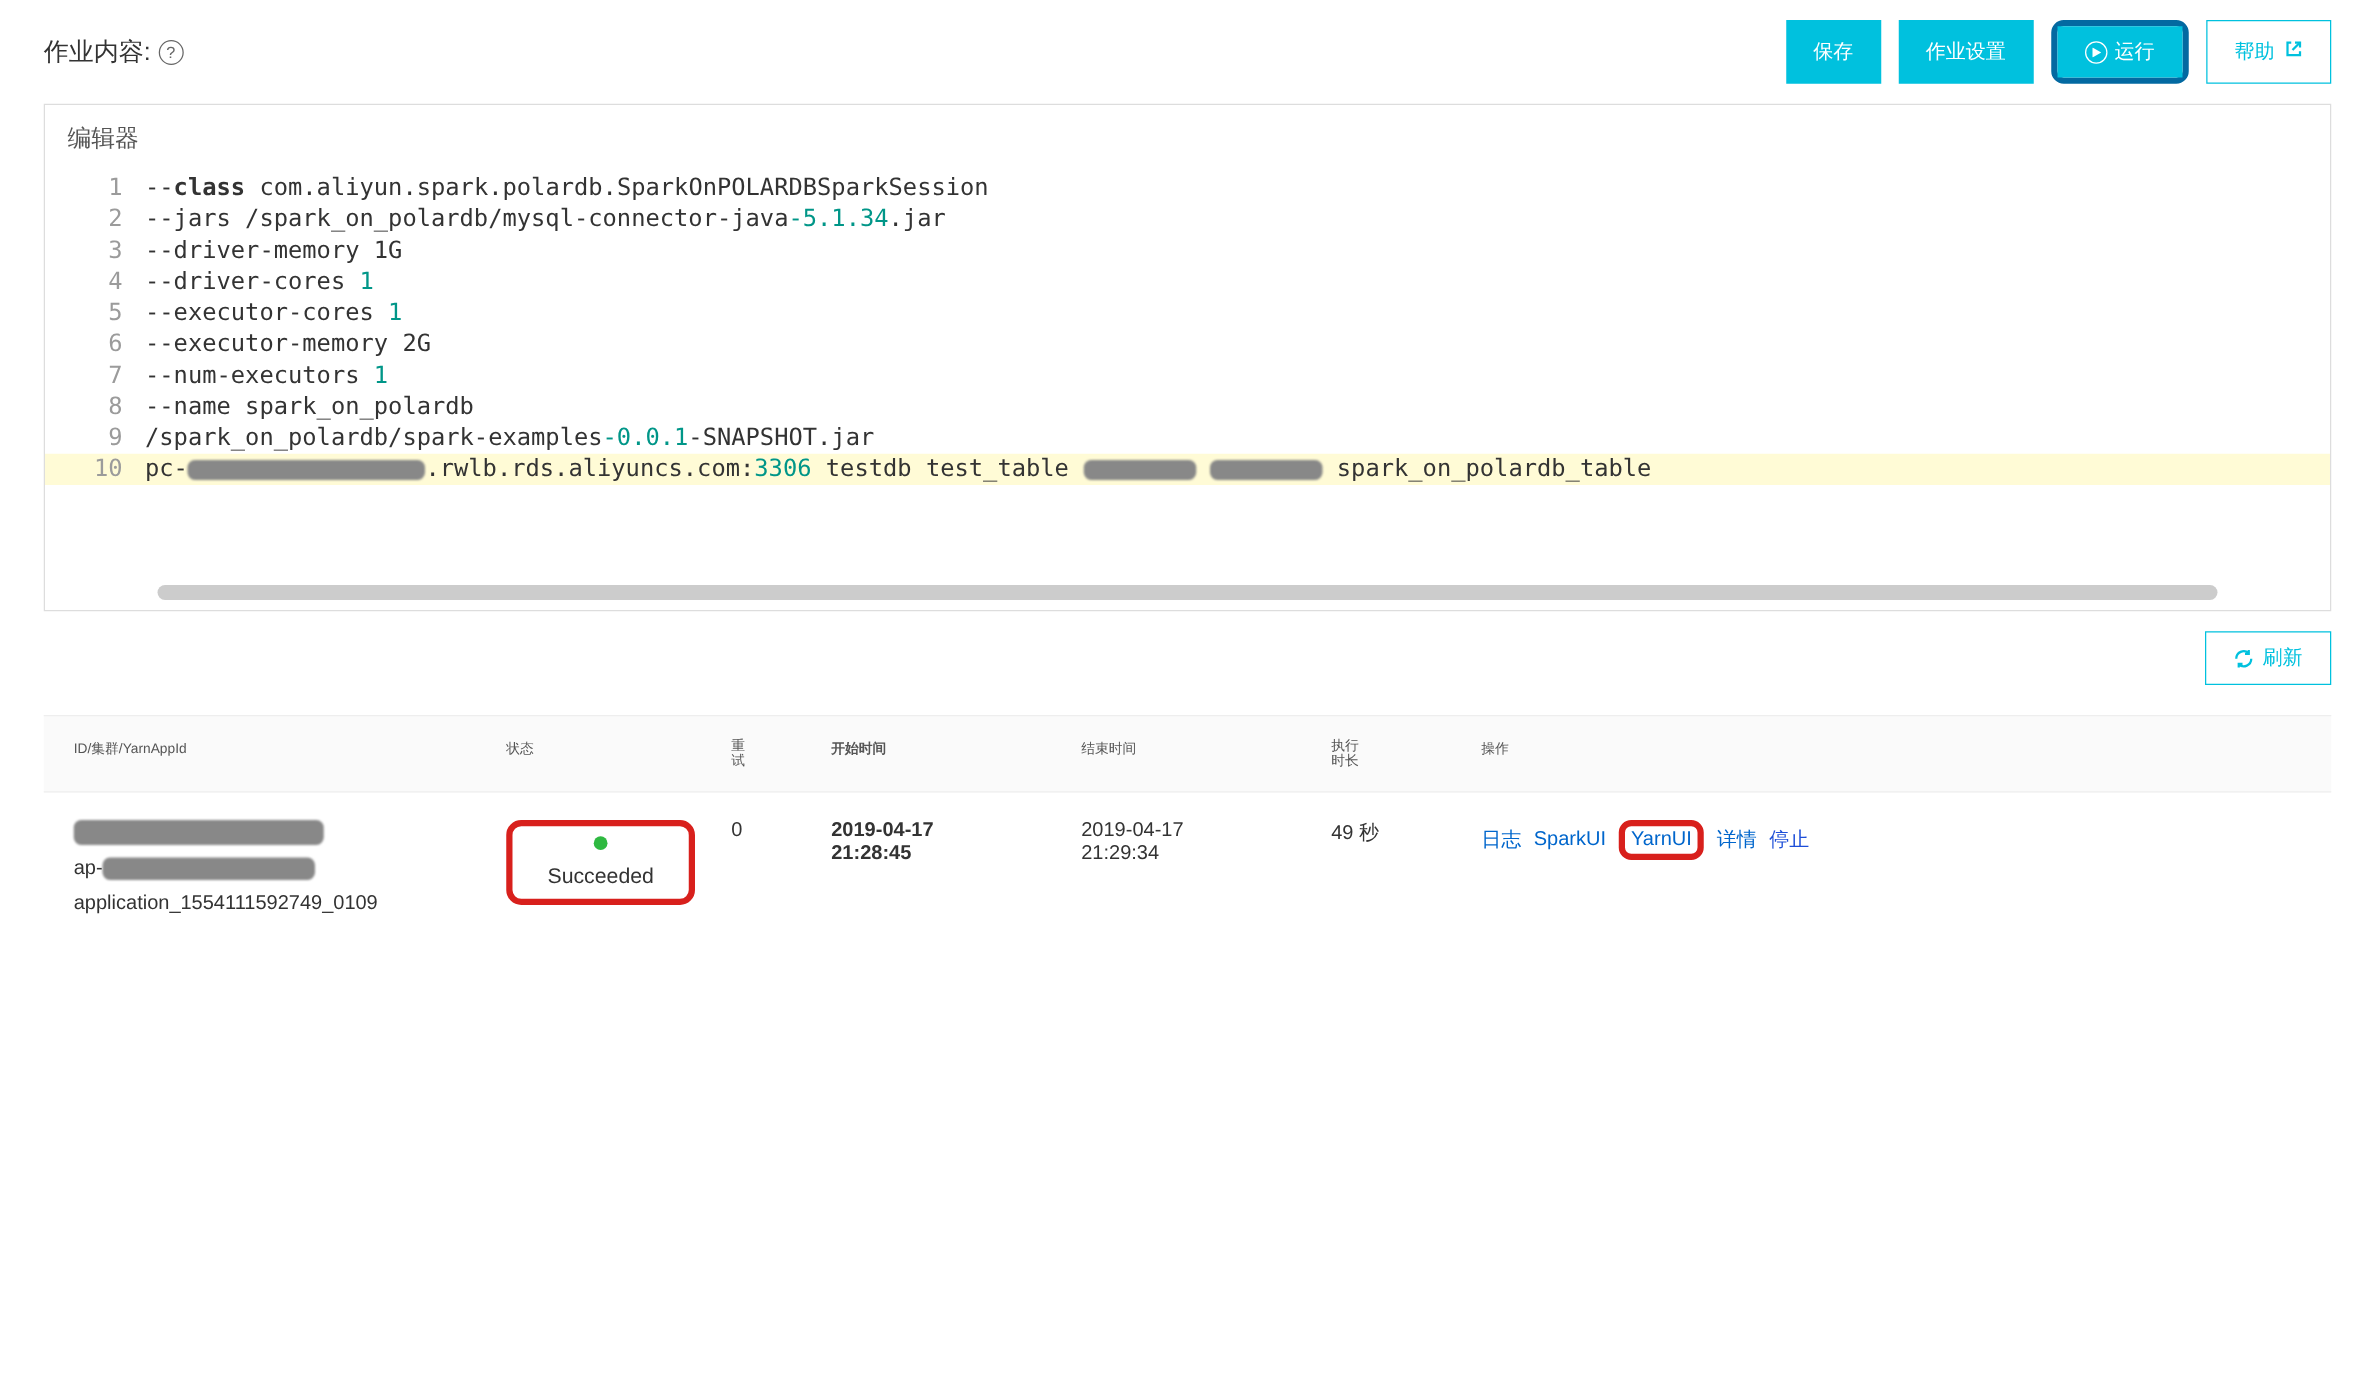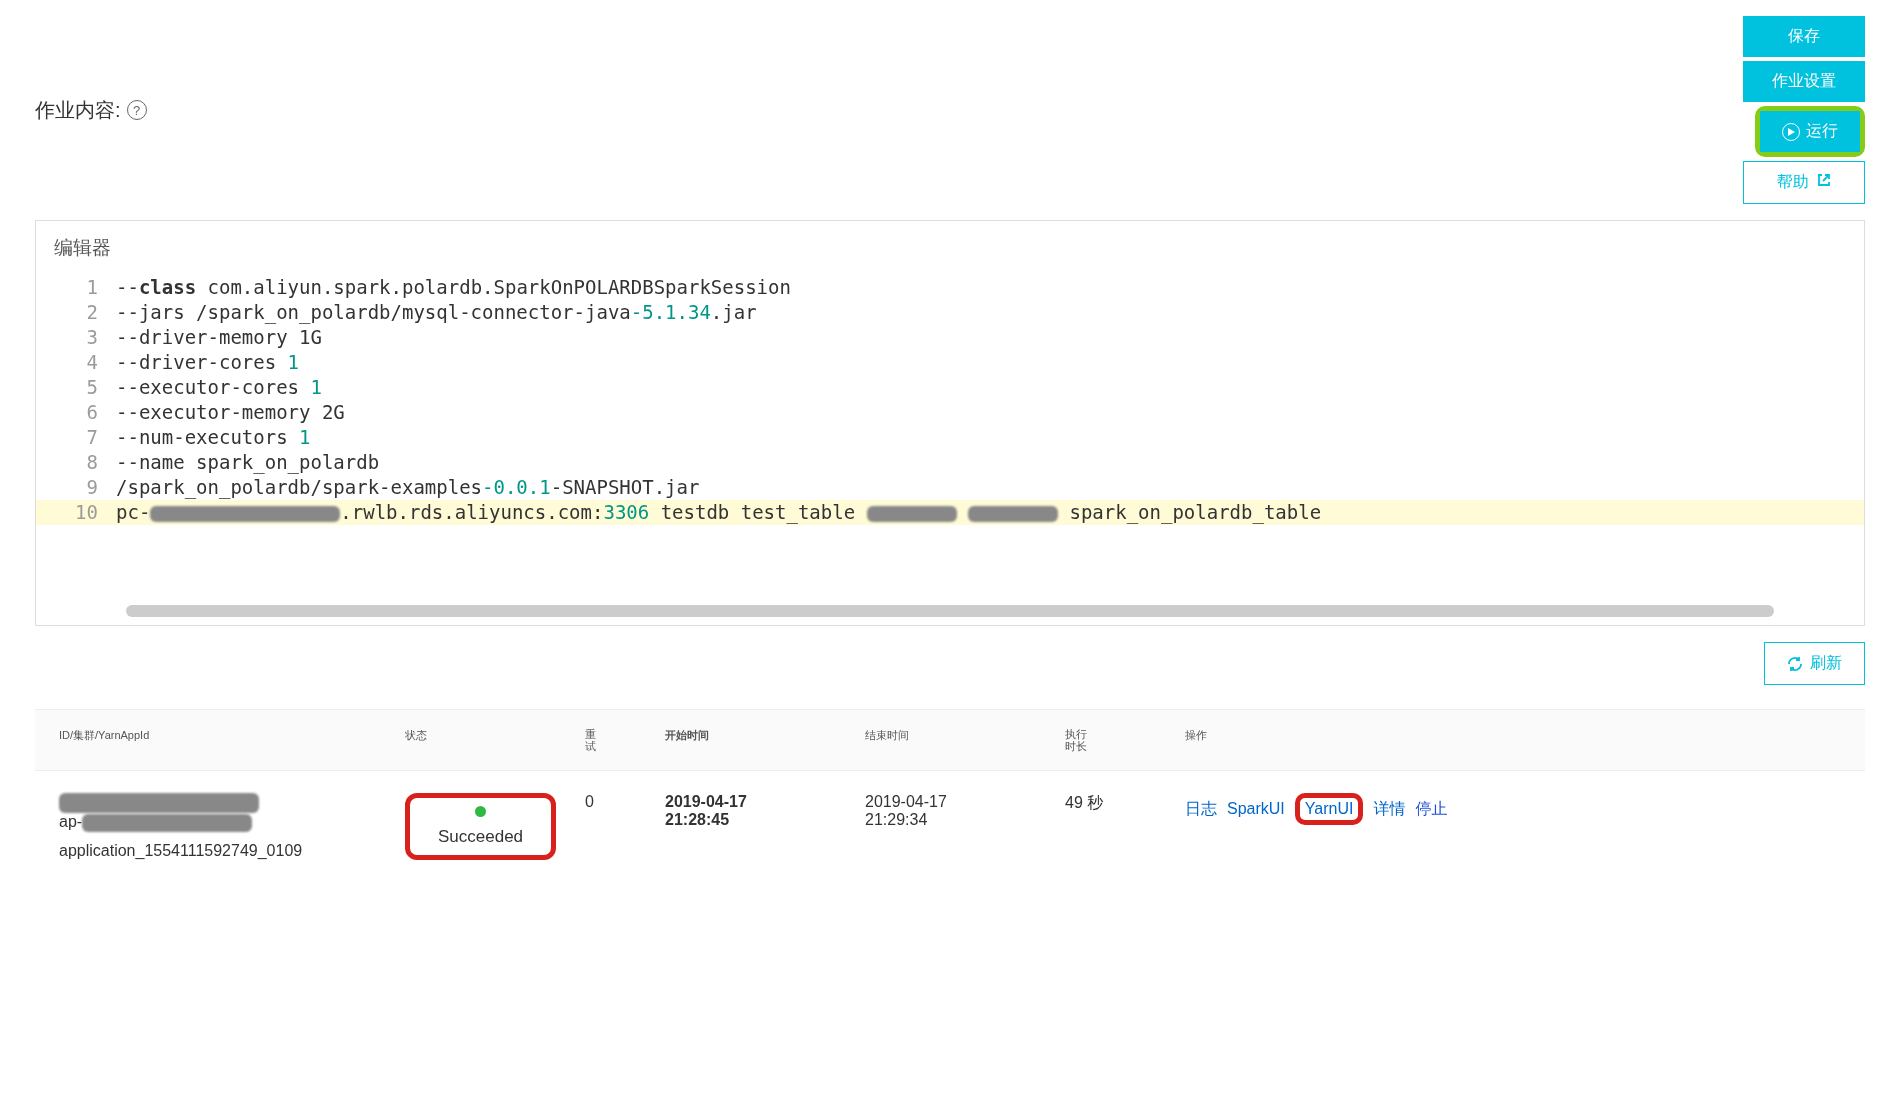--- a/index.html
+++ b/index.html
@@ -1,25 +1,25 @@
 <!DOCTYPE html>
 <html><head>
   <meta charset="utf-8">
   <style>
     * { box-sizing: border-box; margin: 0; padding: 0; }
     body { font-family: -apple-system, BlinkMacSystemFont, "Segoe UI", Arial, sans-serif; background: #fff; color: #333; font-size: 14px; }
     .page { padding: 16px 35px; }
     .header-row { display: flex; align-items: center; justify-content: space-between; margin-bottom: 16px; }
     .header-left { display: flex; align-items: center; gap: 6px; font-size: 20px; color: #333; }
     .help-icon { display: inline-flex; align-items: center; justify-content: center; width: 20px; height: 20px; border: 1.5px solid #666; border-radius: 50%; font-size: 13px; color: #666; }
-    .header-right { display: flex; gap: 4px; flex-direction: column; }
+    .header-right { display: flex; gap: 14px; }
     .btn { padding: 10px 22px; font-size: 16px; border: none; cursor: pointer; }
     .btn-primary { background: #00c1de; color: #fff; }
     .btn-outline { background: #fff; color: #00c1de; border: 1px solid #00c1de; }
-    .run-wrap { position: relative; border: 5px solid #84cc16; border-radius: 10px; padding: 0; margin-left: 12px; }
+    .run-wrap { position: relative; border: 5px solid #0369a1; border-radius: 10px; padding: 0; }
     .run-inner { display: flex; align-items: center; gap: 6px; }
     .play-icon { display: inline-flex; width: 18px; height: 18px; border: 1.8px solid #fff; border-radius: 50%; align-items: center; justify-content: center; }
     .play-icon svg { display: block; }
     .ext-icon { display: inline-block; margin-left: 4px; }
     
     .editor-box { border: 1px solid #ddd; margin-bottom: 16px; }
     .editor-title { padding: 14px 18px; font-size: 19px; color: #555; }
     .editor-body { font-family: "Menlo","Monaco","Consolas",monospace; font-size: 19px; line-height: 25px; }
     .code-line { display: flex; }
     .gutter { width: 80px; text-align: right; padding-right: 18px; color: #9b9b9b; user-select: none; }
@@ -159,21 +159,21 @@
       <div class="col-status">状态</div>
       <div class="col-retry vert-head">重<br>试</div>
       <div class="col-start">开始时间</div>
       <div class="col-end">结束时间</div>
       <div class="col-dur vert-head">执行<br>时长</div>
       <div class="col-ops">操作</div>
     </div>
     <div class="tbody-row">
       <div class="col-id">
         <span class="smudge id-smudge"></span>
-        <div style="margin-top:0"><span>ap-</span><span class="smudge" style="width:170px;height:18px"></span></div>
+        <div style="margin-top:10px"><span>ap-</span><span class="smudge" style="width:170px;height:18px"></span></div>
         <div style="margin-top:10px">application_1554111592749_0109</div>
       </div>
       <div class="col-status">
         <span class="status-box">
           <span class="status-dot"></span><br>
           <span class="status-txt">Succeeded</span>
         </span>
       </div>
       <div class="col-retry">0</div>
       <div class="col-start">2019-04-17<br>21:28:45</div>

